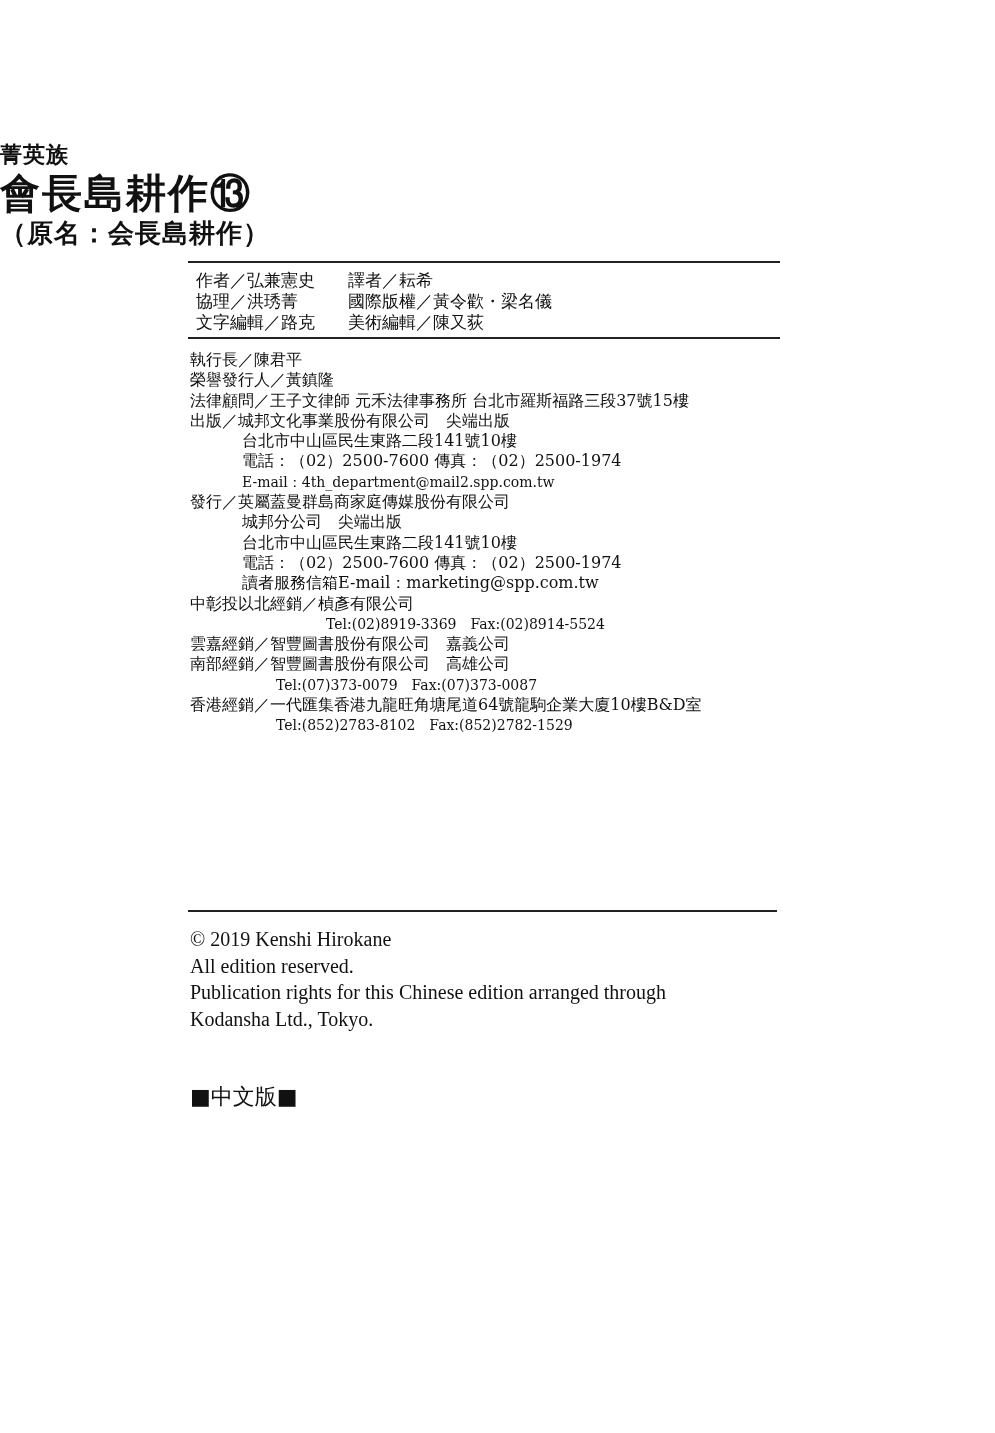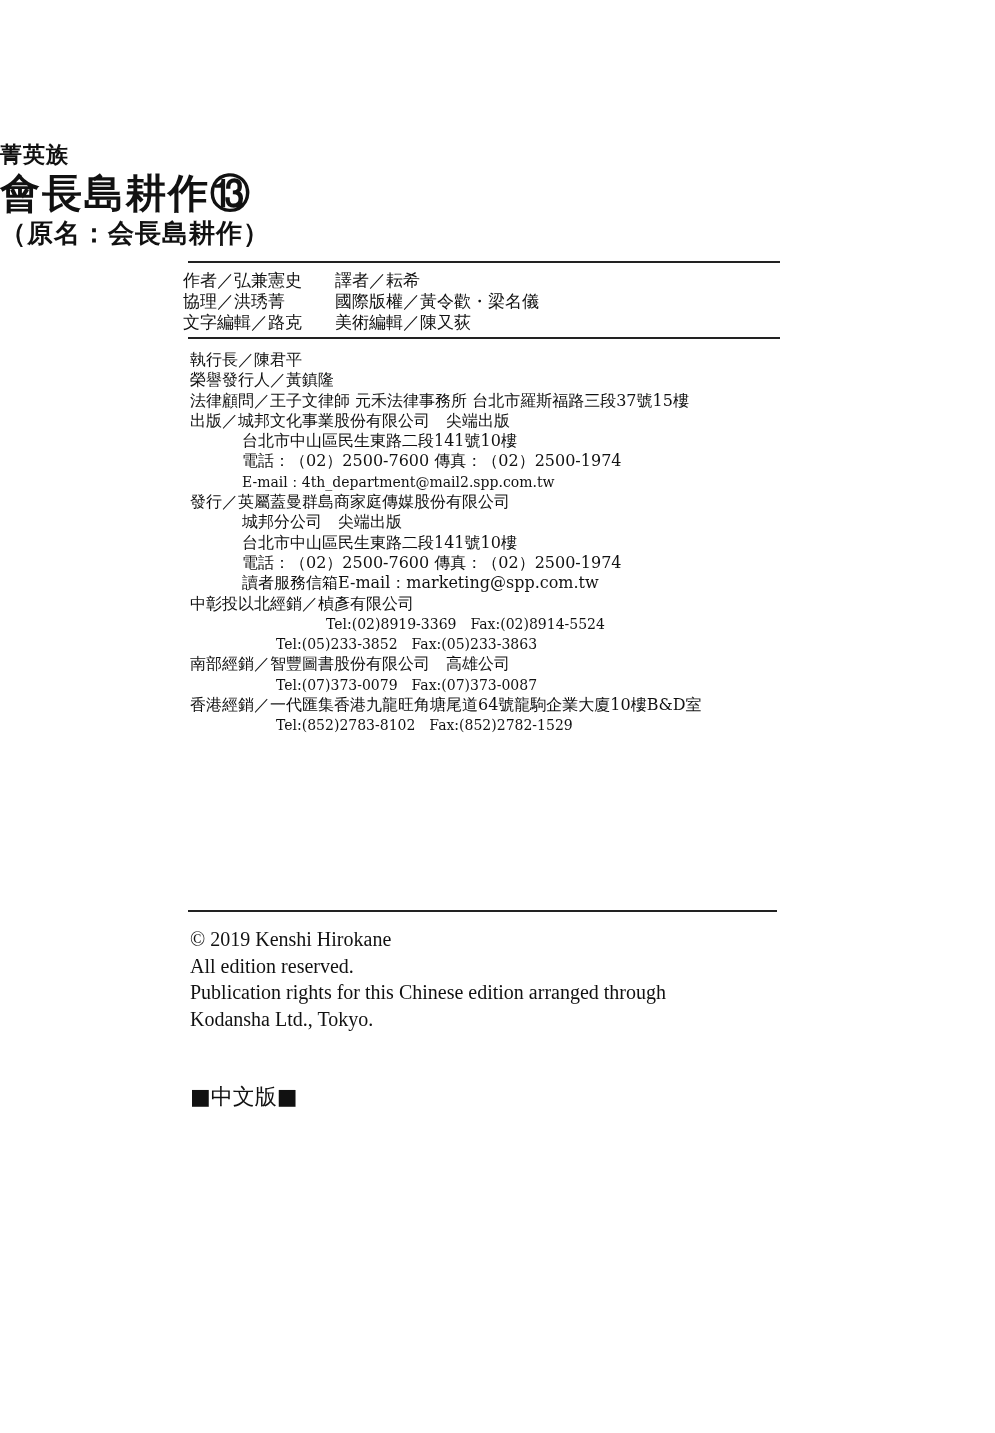--- a/index.html
+++ b/index.html
@@ -41,21 +41,21 @@
     .rule {
       height: 2px;
       background: #222;
       left: 188px;
       width: 592px;
     }
     .rule1 { top: 261px; }
     .rule2 { top: 337px; }
     .rule3 { top: 910px; width: 589px; }
     .credits {
-      left: 183px;
+      left: 196px;
       top: 270px;
       font-size: 17px;
       line-height: 21px;
       font-family: "DejaVu Sans", "Liberation Sans", sans-serif;
     }
     .credit-row { display: flex; }
     .credit-left { width: 152px; white-space: nowrap; }
     .credit-right { white-space: nowrap; }
     .info {
       left: 190px;
@@ -116,21 +116,21 @@
   <div class="info-line indent1">台北市中山區民生東路二段141號10樓</div>
   <div class="info-line indent1">電話：（02）2500-7600 傳真：（02）2500-1974</div>
   <div class="info-line indent1 small">E-mail：4th_department@mail2.spp.com.tw</div>
   <div class="info-line">發行／英屬蓋曼群島商家庭傳媒股份有限公司</div>
   <div class="info-line indent1">城邦分公司　尖端出版</div>
   <div class="info-line indent1">台北市中山區民生東路二段141號10樓</div>
   <div class="info-line indent1">電話：（02）2500-7600 傳真：（02）2500-1974</div>
   <div class="info-line indent1">讀者服務信箱E-mail：marketing@spp.com.tw</div>
   <div class="info-line">中彰投以北經銷／楨彥有限公司</div>
   <div class="info-line small" style="padding-left:136px;">Tel:(02)8919-3369　Fax:(02)8914-5524</div>
-  <div class="info-line indent2">Tel:(05)233-3852　Fax:(05)233-3863</div>
+  <div class="info-line">雲嘉經銷／智豐圖書股份有限公司　嘉義公司</div>
   <div class="info-line">南部經銷／智豐圖書股份有限公司　高雄公司</div>
   <div class="info-line indent2">Tel:(07)373-0079　Fax:(07)373-0087</div>
   <div class="info-line">香港經銷／一代匯集香港九龍旺角塘尾道64號龍駒企業大廈10樓B&amp;D室</div>
   <div class="info-line indent2">Tel:(852)2783-8102　Fax:(852)2782-1529</div>
 </div>
 
 <div class="abs rule rule3"></div>
 
 <div class="abs copyright">
   <div>© 2019 Kenshi Hirokane</div>

